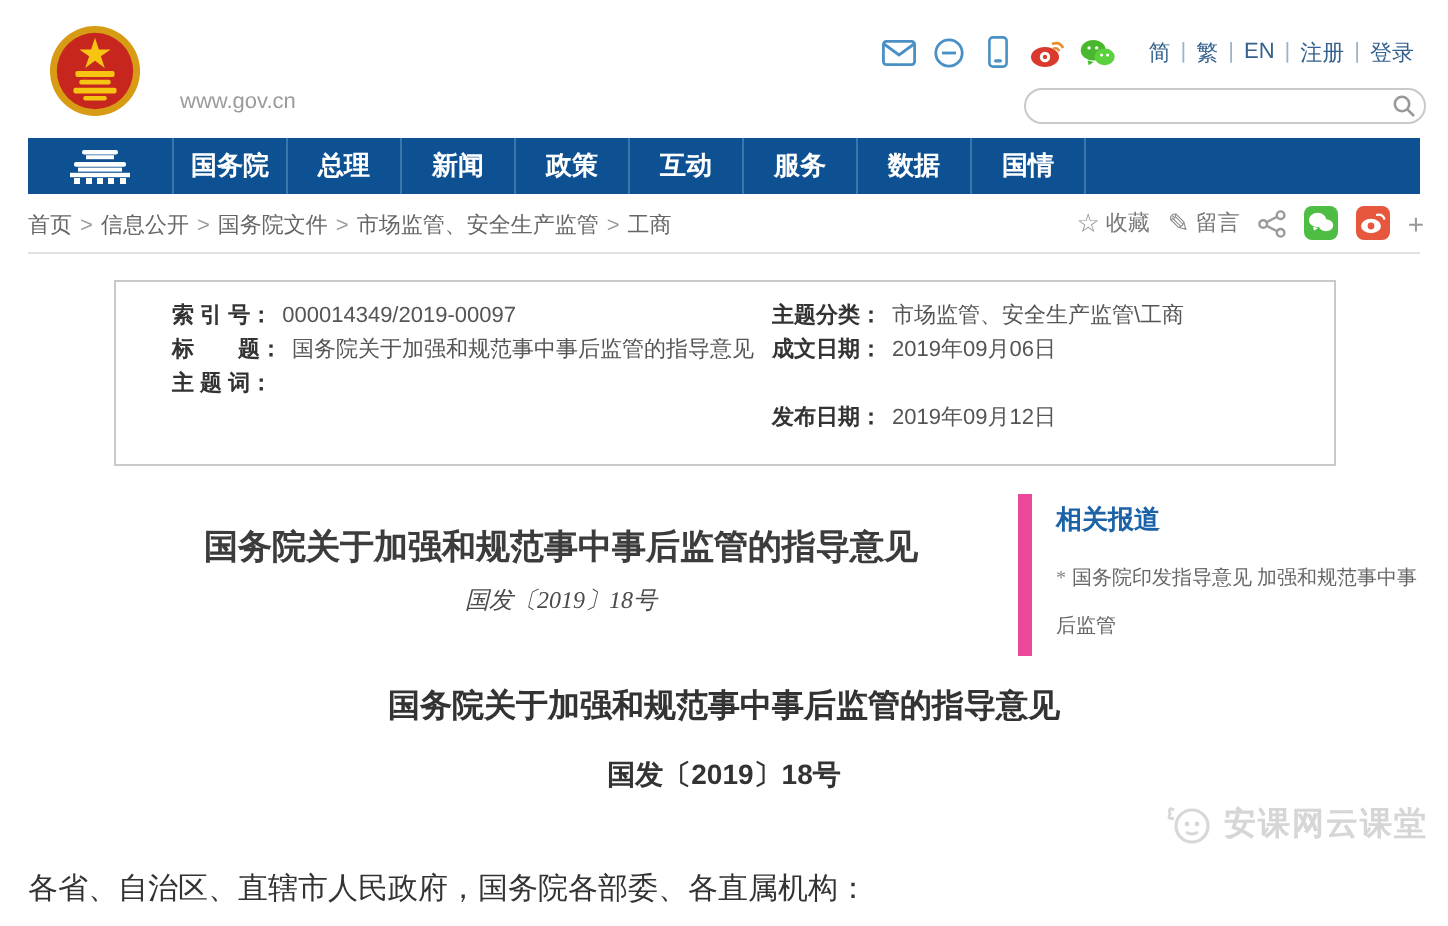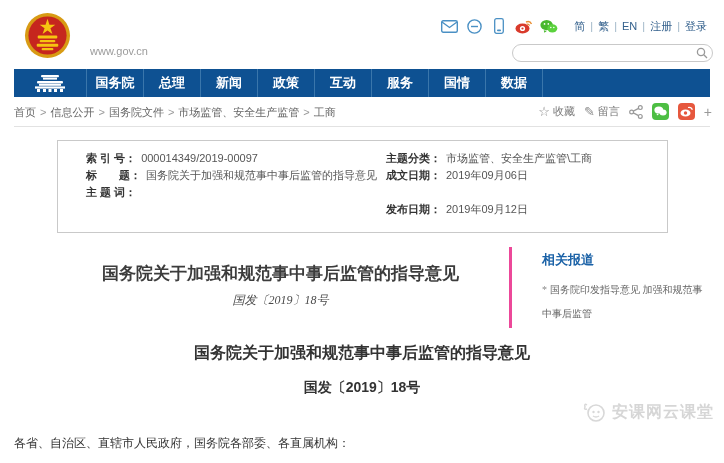--- a/index.html
+++ b/index.html
@@ -49,30 +49,30 @@
   .meta-col.right { left:328px; width:270px; }
   .meta-row { height:17px; }
   .m-label { font-weight:bold; color:#333; }
   .m-value { color:#555; margin-left:5px; }
 
   
   .preview { position:absolute; left:57px; top:250px; width:447px; text-align:center; }
   .preview-title { font-family:"Liberation Serif","DejaVu Serif",serif; font-size:17px; font-weight:bold; color:#3c3c3c; margin-top:12px; }
   .preview-docno { font-family:"Liberation Serif","DejaVu Serif",serif; font-style:italic; font-size:12px; color:#4a4a4a; margin-top:7px; }
 
-  .related { position:absolute; left:509px; top:247px; width:200px; height:81px; border-left:3px solid #ec4899; padding-left:30px; }
+  .related { position:absolute; left:509px; top:247px; width:200px; height:81px; border-left:7px solid #ec4899; padding-left:12px; }
   .related-title { font-size:13px; font-weight:bold; color:#1b62a7; margin-top:4px; }
   .related-item { font-size:10px; color:#666; line-height:24px; margin-top:9px; cursor:pointer;font-family:Liberation Serif, serif; }
   .related-item .bullet { color:#888; margin-right:3px; }
 
   
   .article-title { position:absolute; left:0; top:343px; width:724px; text-align:center; font-size:16px; font-weight:bold; color:#333; }
   .article-docno { position:absolute; left:0; top:379px; width:724px; text-align:center; font-size:14px; font-weight:bold; color:#333; }
   .watermark { position:absolute; right:10px; top:401px; display:flex; align-items:center; gap:5px; color:#d6d6d6; font-size:16px; font-weight:bold; letter-spacing:1px; }
-  .article-body { position:absolute; left:14px; top:435px; width:700px; font-size:12px; color:#333; }
+  .article-body { position:absolute; left:14px; top:435px; width:700px; font-size:15px; color:#333; }
 
   svg { display:block; }
 </style>
 </head>
 <body>
 
 <div id="page">
 
   <div class="header">
     <div class="emblem">
@@ -165,22 +165,22 @@
           <rect x="21" y="15" width="3" height="3" fill="#fff"></rect>
           <rect x="27" y="15" width="3" height="3" fill="#fff"></rect>
       </svg>
     </div>
     <div class="nav-item">国务院</div>
     <div class="nav-item">总理</div>
     <div class="nav-item">新闻</div>
     <div class="nav-item">政策</div>
     <div class="nav-item">互动</div>
     <div class="nav-item">服务</div>
+    <div class="nav-item">数据</div>
     <div class="nav-item">国情</div>
-    <div class="nav-item">数据</div>
     <div class="nav-fill"></div>
   </div>
 
   <div class="crumb">
     <span class="c-link">首页</span><span class="c-sep">&gt;</span><span class="c-link">信息公开</span><span class="c-sep">&gt;</span><span class="c-link">国务院文件</span><span class="c-sep">&gt;</span><span class="c-link">市场监管、安全生产监管</span><span class="c-sep">&gt;</span><span class="c-link">工商</span>
   </div>
 
   <div class="crumb-actions">
     <span class="act">
         <span class="glyph">☆</span>

